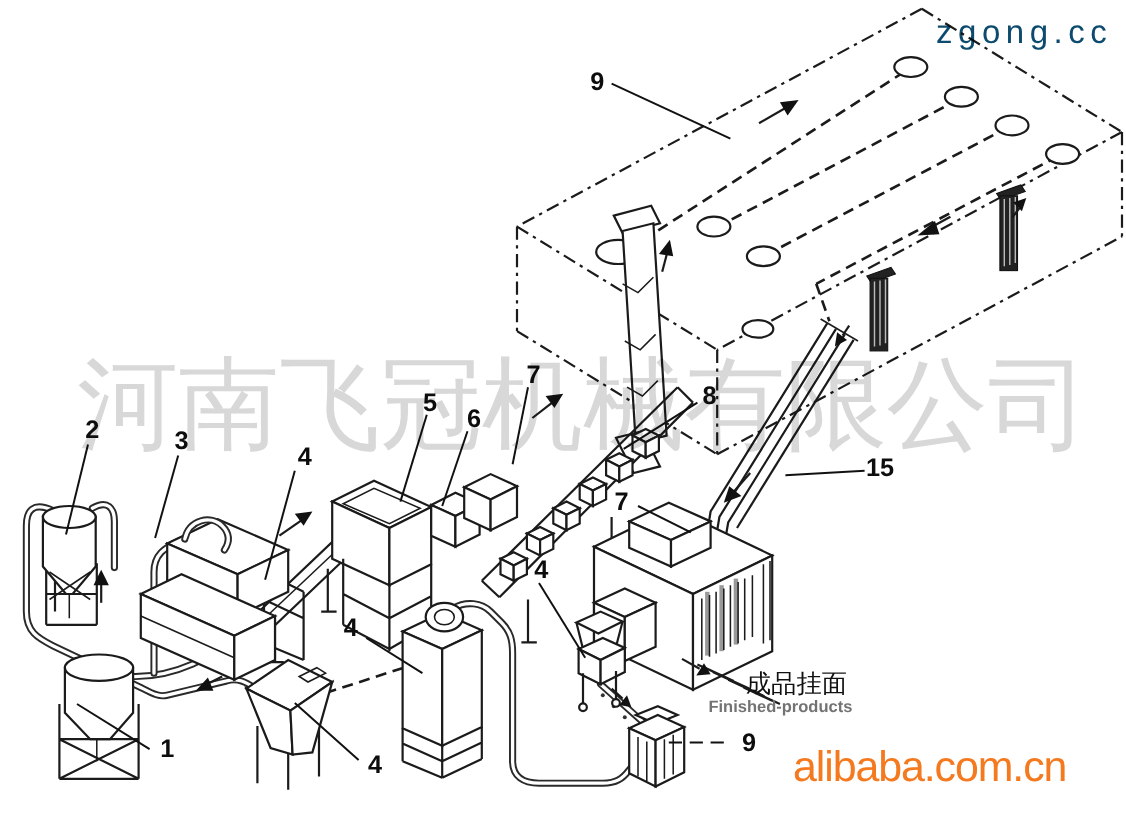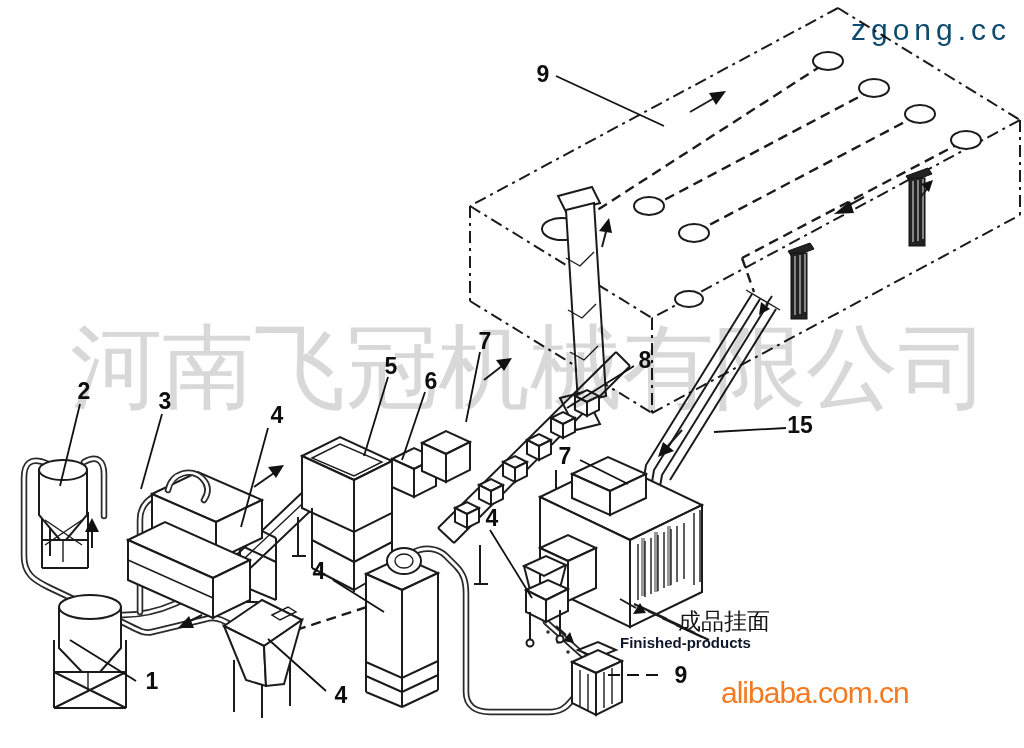--- a/index.html
+++ b/index.html
@@ -4,24 +4,24 @@
 <style>
   html,body{margin:0;padding:0;background:#fff;}
   .canvas{position:relative;width:1024px;height:748px;background:#ffffff;overflow:hidden;
           font-family:"Liberation Sans",sans-serif;}
   svg{position:absolute;left:0;top:0;z-index:2;}
   .wm-company{position:absolute;left:52px;top:322px;z-index:3;font-family:"Liberation Serif",serif;
           font-size:92px;line-height:1;color:#d8d8d8;white-space:nowrap;letter-spacing:0px;
           mix-blend-mode:multiply;pointer-events:none;margin-left:18px;}
   .wm-top{position:absolute;left:851px;top:13px;z-index:3;font-size:30px;color:#0c4a6e;
           letter-spacing:5px;mix-blend-mode:multiply;white-space:nowrap;}
-  .wm-ali{position:absolute;left:721px;top:676px;z-index:4;font-size:30px;color:#f4791f;
+  .wm-ali{position:absolute;left:721px;top:676px;z-index:4;font-size:39px;color:#f4791f;
           letter-spacing:-1px;white-space:nowrap;}
   .cap-cn{position:absolute;left:652px;top:606px;z-index:4;font-size:23px;font-weight:normal;color:#111;margin-left:26px;}
-  .cap-en{position:absolute;left:620px;top:634px;z-index:4;font-size:15px;font-weight:bold;color:#0f172a;}
+  .cap-en{position:absolute;left:644px;top:634px;z-index:4;font-size:15px;font-weight:bold;color:#737373;}
   .num{position:absolute;z-index:4;font-size:23px;font-weight:bold;color:#0d0d0d;
        transform:translate(-50%,-50%);}
   .ln{stroke:#1b1b1b;stroke-width:2;fill:none;}
   .lnf{stroke:#1b1b1b;stroke-width:2;fill:#ffffff;}
   .thin{stroke:#1b1b1b;stroke-width:1.4;fill:none;}
   .dashroom{stroke:#1b1b1b;stroke-width:2;fill:none;stroke-dasharray:12 5 3 5;}
   .serp{stroke:#1b1b1b;stroke-width:2.4;fill:none;stroke-dasharray:10 6;}
   .leader{stroke:#111;stroke-width:1.8;fill:none;}
   .pipeO{stroke:#2a2a2a;stroke-width:6.5;fill:none;stroke-linecap:round;stroke-linejoin:round;}
   .pipeI{stroke:#ffffff;stroke-width:3;fill:none;stroke-linecap:round;stroke-linejoin:round;}

